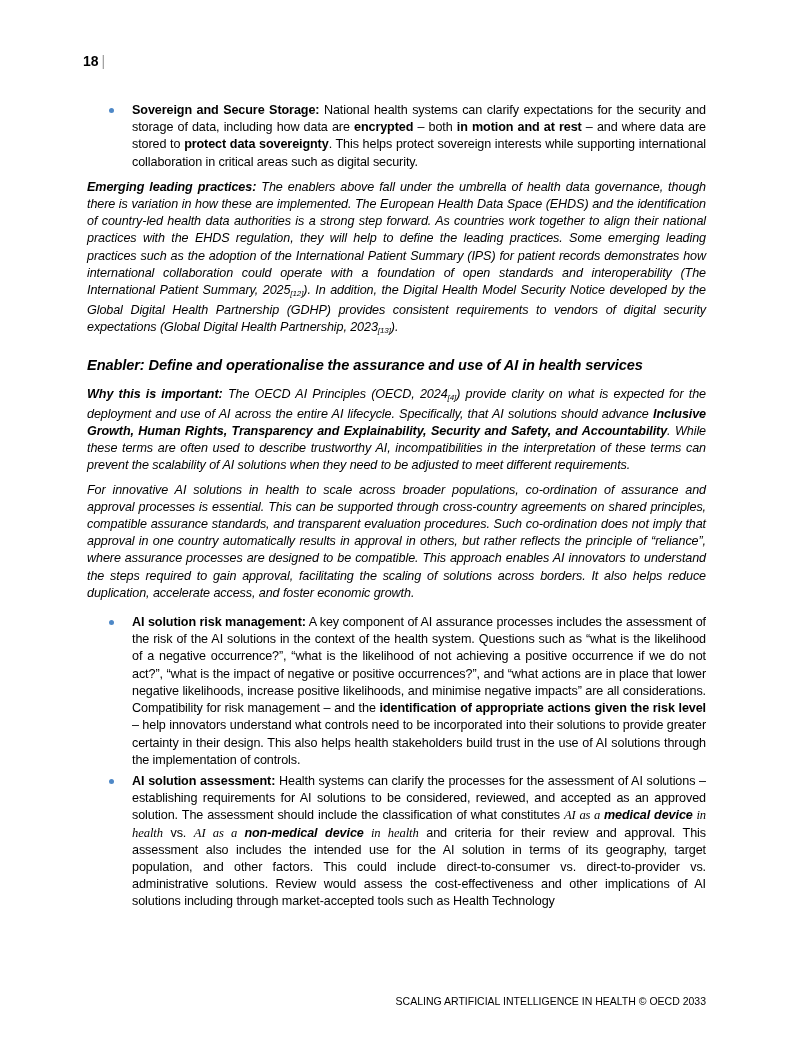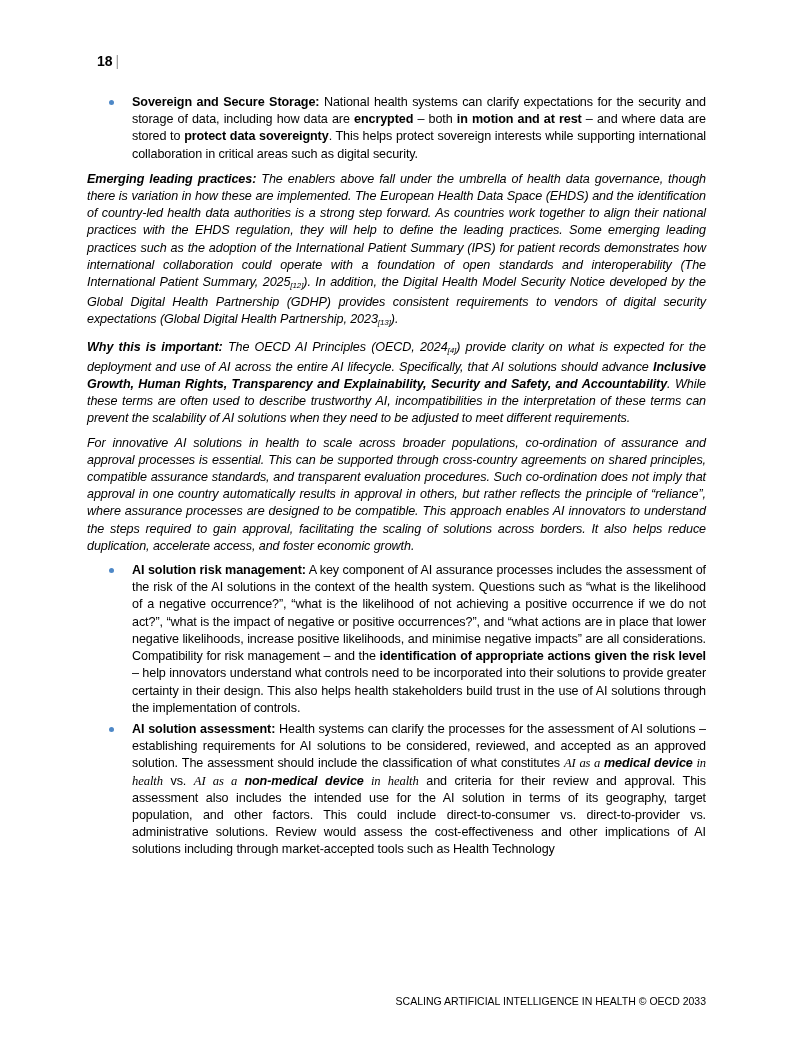--- a/index.html
+++ b/index.html
@@ -10,21 +10,21 @@
     body {
       width: 793px;
       height: 1057px;
       position: relative;
       font-family: "Liberation Sans", sans-serif;
       color: #000000;
       overflow: hidden;
     }
     .page-header {
       position: absolute;
-      left: 97px;
+      left: 83px;
       top: 52px;
       font-size: 14px;
       line-height: 18px;
     }
     .page-number {
       font-weight: bold;
     }
     .page-sep {
       color: #999999;
       font-weight: normal;
@@ -39,21 +39,21 @@
       line-height: 17.2px;
       text-align: justify;
       letter-spacing: -0.1px;
     }
     .content p {
       margin: 0 0 7px 0;
       font-style: italic;
     }
     ul.bullets {
       list-style: none;
-      margin: 4px 0 8px 0;
+      margin: 12px 0 8px 0;
       padding: 0;
     }
     ul.bullets li {
       position: relative;
       padding-left: 45px;
       margin-bottom: 4px;
     }
     ul.bullets li .bullet {
       position: absolute;
       left: 22px;
@@ -100,20 +100,21 @@
     <li>
       <span class="bullet" style="background: rgb(78, 136, 199);"></span>
       <span class="b">Sovereign and Secure Storage:</span><span> National health systems can clarify expectations for the security and storage of data, including how data are </span><span class="b">encrypted</span><span> – both </span><span class="b">in motion and at rest</span><span> – and where data are stored to </span><span class="b">protect data sovereignty</span><span>. This helps protect sovereign interests while supporting international collaboration in critical areas such as digital security.</span>
     </li>
   </ul>
 
   <p>
     <span class="b">Emerging leading practices:</span><span> The enablers above fall under the umbrella of health data governance, though there is variation in how these are implemented. The European Health Data Space (EHDS) and the identification of country-led health data authorities is a strong step forward. As countries work together to align their national practices with the EHDS regulation, they will help to define the leading practices. Some emerging leading practices such as the adoption of the International Patient Summary (IPS) for patient records demonstrates how international collaboration could operate with a foundation of open standards and interoperability (The International Patient Summary, 2025</span><span class="sub">[12]</span><span>). In addition, the Digital Health Model Security Notice developed by the Global Digital Health Partnership (GDHP) provides consistent requirements to vendors of digital security expectations (Global Digital Health Partnership, 2023</span><span class="sub">[13]</span><span>).</span>
   </p>
 
+  <h2 class="section-heading">Enabler: Define and operationalise the assurance and use of AI in health services</h2>
 
   <p>
     <span class="b">Why this is important:</span><span> The OECD AI Principles (OECD, 2024</span><span class="sub">[4]</span><span>) provide clarity on what is expected for the deployment and use of AI across the entire AI lifecycle. Specifically, that AI solutions should advance </span><span class="b">Inclusive Growth, Human Rights, Transparency and Explainability, Security and Safety, and Accountability</span><span>. While these terms are often used to describe trustworthy AI, incompatibilities in the interpretation of these terms can prevent the scalability of AI solutions when they need to be adjusted to meet different requirements.</span>
   </p>
 
   <p>For innovative AI solutions in health to scale across broader populations, co-ordination of assurance and approval processes is essential. This can be supported through cross-country agreements on shared principles, compatible assurance standards, and transparent evaluation procedures. Such co-ordination does not imply that approval in one country automatically results in approval in others, but rather reflects the principle of “reliance”, where assurance processes are designed to be compatible. This approach enables AI innovators to understand the steps required to gain approval, facilitating the scaling of solutions across borders. It also helps reduce duplication, accelerate access, and foster economic growth.</p>
 
 
   <ul class="bullets">
     <li>

